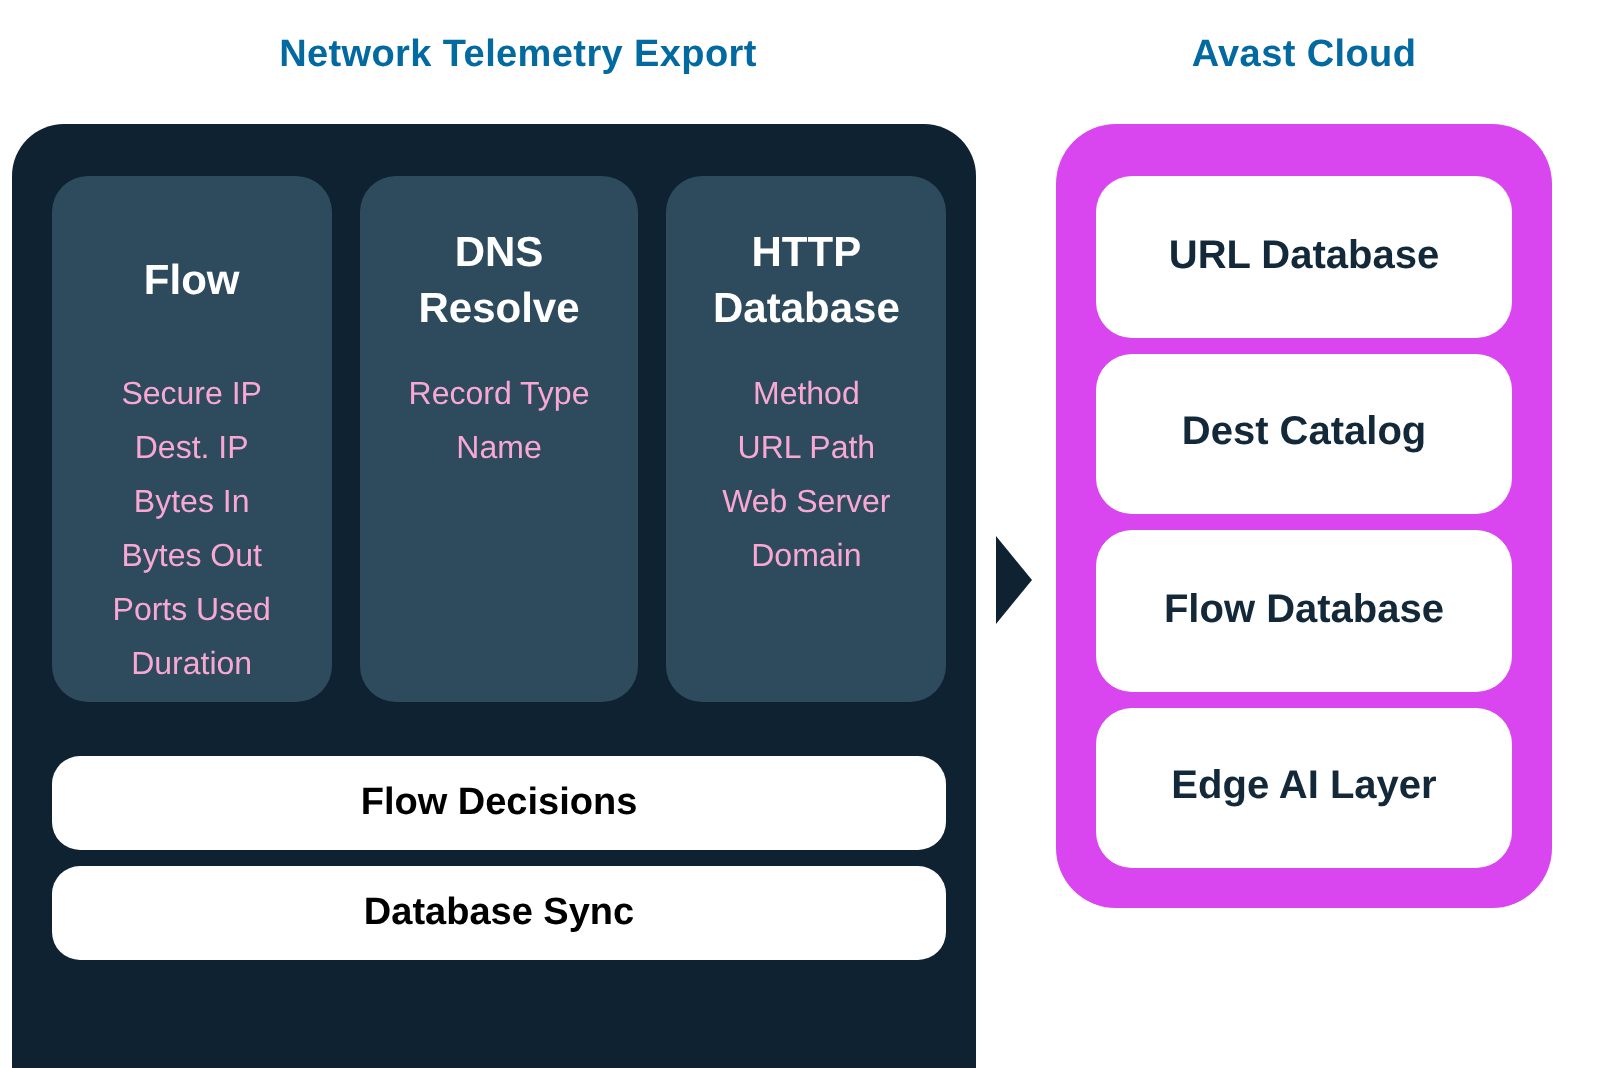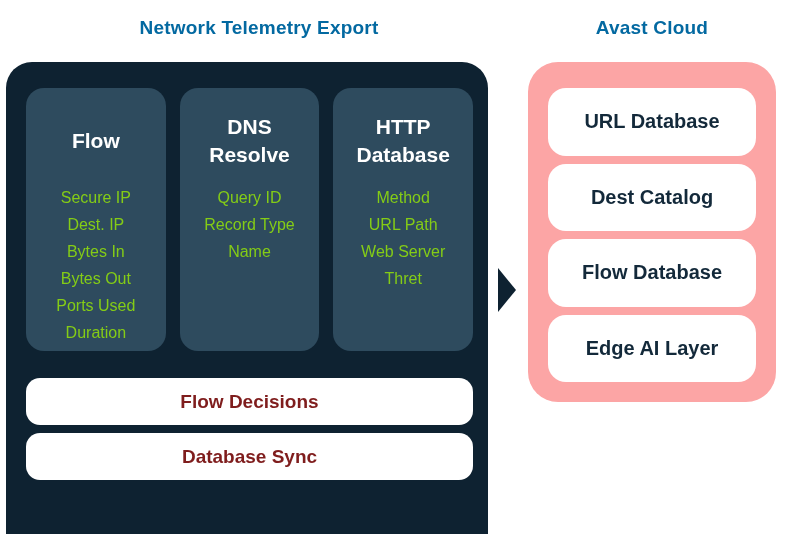--- a/index.html
+++ b/index.html
@@ -69,33 +69,33 @@
     white-space: pre-line;
   }
   .col-items {
     list-style: none;
     margin: 14px 0 0 0;
     padding: 0 8px;
   }
   .col-items li {
     font-size: 16px;
     line-height: 27px;
-    color: #84cc16;
+    color: #f9a8d4;
   }
 
   .wide-pill {
     height: 47px;
     background: #ffffff;
     border-radius: 14px;
     display: flex;
     align-items: center;
     justify-content: center;
     font-size: 19px;
     font-weight: bold;
-    color: #7f1d1d;
+    color: #000000;
   }
   .wide-pill.first  { margin-top: 27px; }
   .wide-pill.second { margin-top: 8px; }
 
   
   .connector-arrow {
     position: absolute;
     left: 498px;
     top: 268px;
     width: 0;
@@ -104,22 +104,22 @@
     border-bottom: 22px solid transparent;
     border-left: 18px solid #0e2231;
   }
 
   
   .cloud-panel {
     position: absolute;
     left: 528px;
     top: 62px;
     width: 248px;
-    height: 340px;
-    background: #fca5a5;
+    height: 392px;
+    background: #d946ef;
     border-radius: 30px;
     box-sizing: border-box;
     padding: 26px 20px 20px 20px;
     display: flex;
     flex-direction: column;
     gap: 8px;
   }
   .cloud-card {
     flex: 1;
     background: #ffffff;
@@ -153,32 +153,31 @@
             <li>Bytes In</li>
             <li>Bytes Out</li>
             <li>Ports Used</li>
             <li>Duration</li>
           </ul>
       </div>
 
       <div class="telemetry-column">
         <div class="col-title">DNS Resolve</div>
         <ul class="col-items">
-            <li>Query ID</li>
             <li>Record Type</li>
             <li>Name</li>
           </ul>
       </div>
 
       <div class="telemetry-column">
         <div class="col-title">HTTP Database</div>
         <ul class="col-items">
             <li>Method</li>
             <li>URL Path</li>
-            <li>Web Server Thret</li>
+            <li>Web Server Domain</li>
           </ul>
       </div>
 
     </div>
 
     <div class="wide-pill first">Flow Decisions</div>
 
     <div class="wide-pill second">Database Sync</div>
   </div>
 

